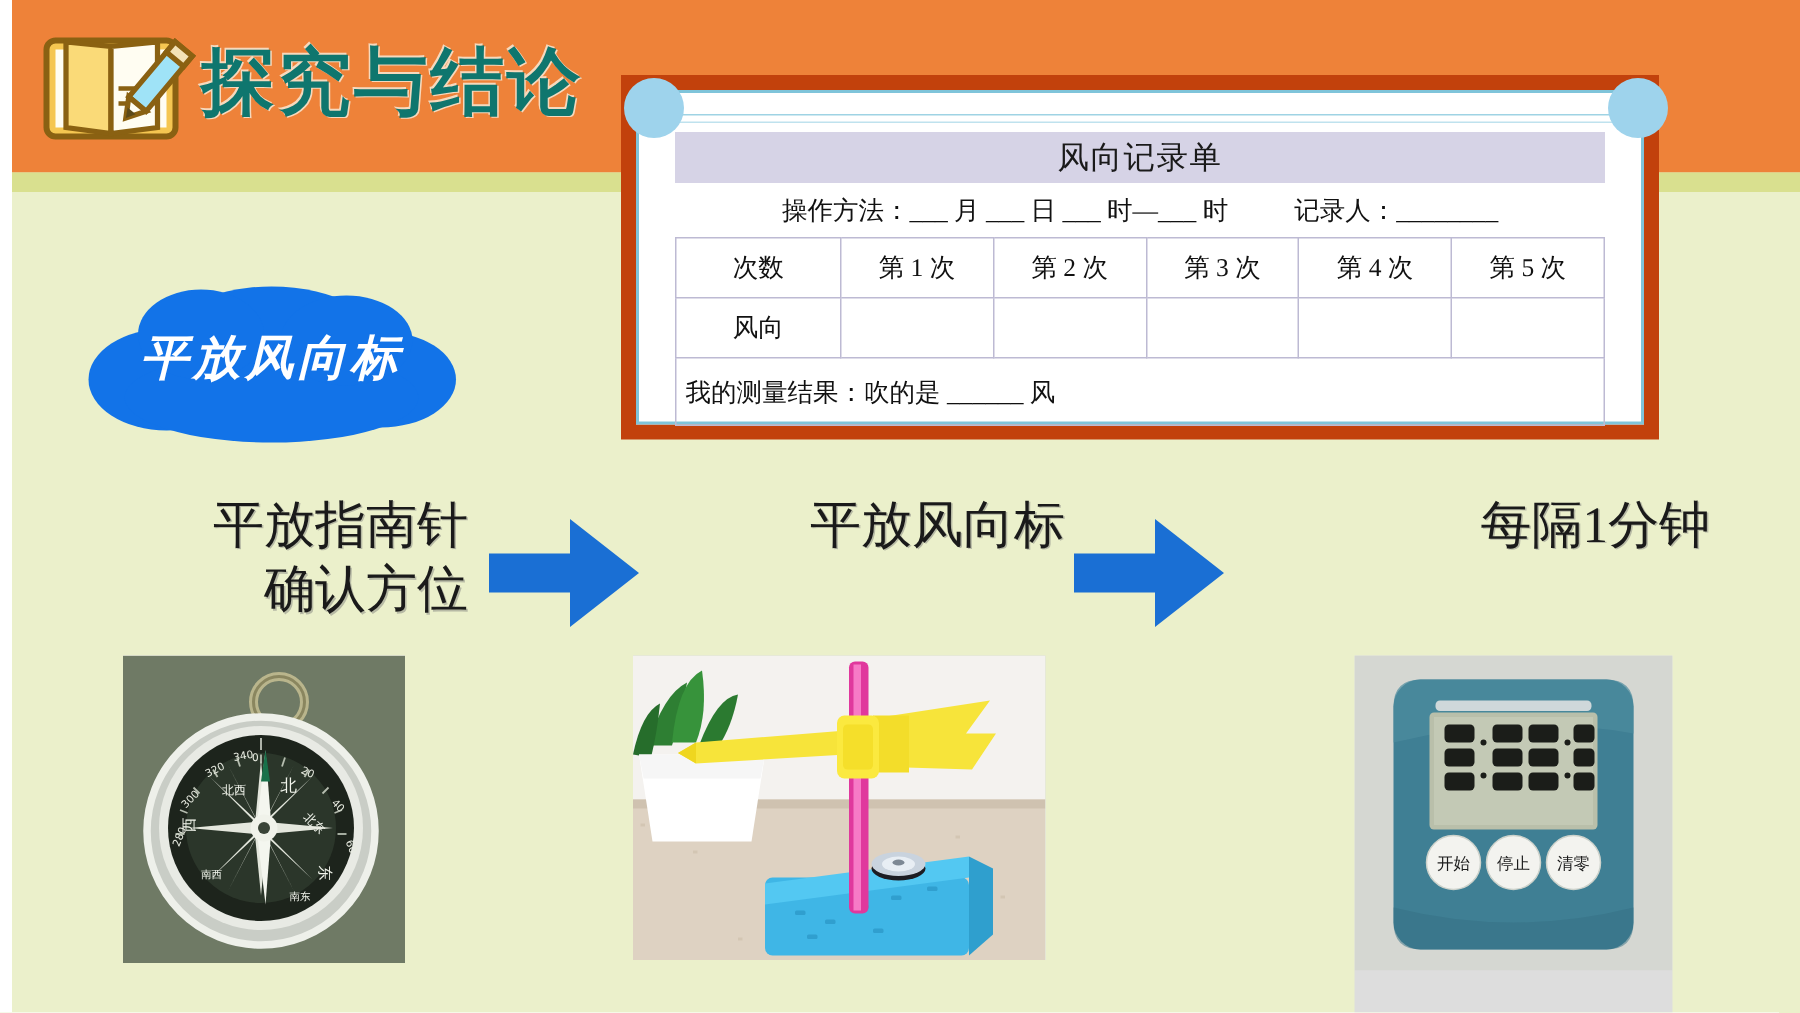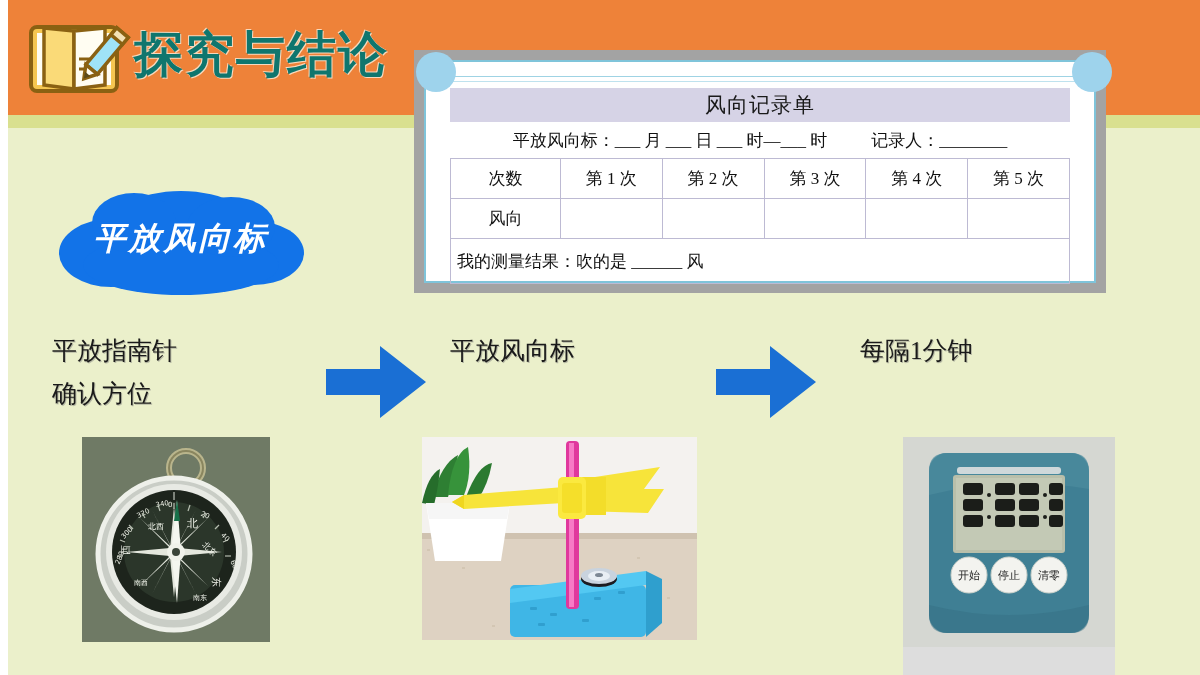--- a/index.html
+++ b/index.html
@@ -49,21 +49,21 @@
     color: #0f766e;
     letter-spacing: 2px;
     text-shadow: 1px 1px 0 #f6d9bd, -1px -1px 0 #f6d9bd;
     white-space: nowrap;
     z-index: 15;
   }
   
   .sheet-panel {
     position: absolute; left: 414px; top: 50px;
     width: 692px; height: 243px;
-    background: #a3a3a3;
+    background: #c2410c;
     box-sizing: border-box;
     z-index: 20;
   }
   .sheet-inner {
     position: absolute; left: 10px; top: 10px;
     right: 10px; bottom: 10px;
     border: 2px solid #7fc4da;
     background: #ffffff;
     box-sizing: border-box;
   }
@@ -141,23 +141,23 @@
     font-size: 32px;
     letter-spacing: 3px;
     color: #ffffff;
     z-index: 3;
     padding-bottom: 4px;
     box-sizing: border-box;
   }
   
   .step-label {
     position: absolute;
-    text-align: left;
+    text-align: right;
     font-family: "Liberation Serif", "DejaVu Serif", serif;
-    font-size: 25px;
+    font-size: 34px;
     line-height: 43px;
     color: #1a1a1a;
     text-shadow: 1px 1px 0 rgba(120,120,120,.45);
     white-space: nowrap;
     z-index: 12;
   }
   .step-label.s1 { left: 52px;  top: 329px; width: 260px; }
   .step-label.s2 { left: 450px; top: 329px; width: 260px; }
   .step-label.s3 { left: 860px; top: 329px; width: 280px; }
   .arrow {
@@ -209,21 +209,21 @@
   <div class="header-title">探究与结论</div>
 
   <div class="sheet-panel">
     <div class="sheet-inner">
       <div class="sheet-toprule"></div>
       <div class="sheet-body">
 
         <div class="sheet-title">风向记录单</div>
 
         <div class="sheet-meta">
-          <span>平放风向标：___ 月 ___ 日  ___ 时—___ 时</span>
+          <span>操作方法：___ 月 ___ 日  ___ 时—___ 时</span>
           <span>记录人：________</span>
         </div>
 
         <table class="rec-table">
           <tbody>
               <tr>
             <td class="lead">次数</td>
             <td>第 1 次</td>
             <td>第 2 次</td>
             <td>第 3 次</td>

